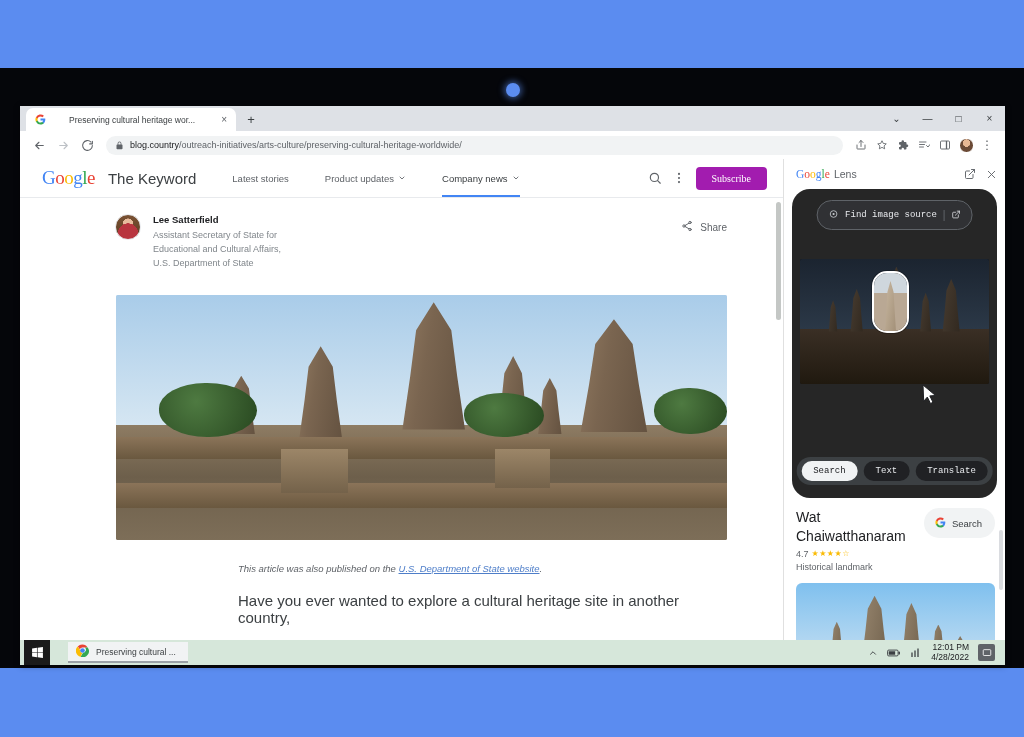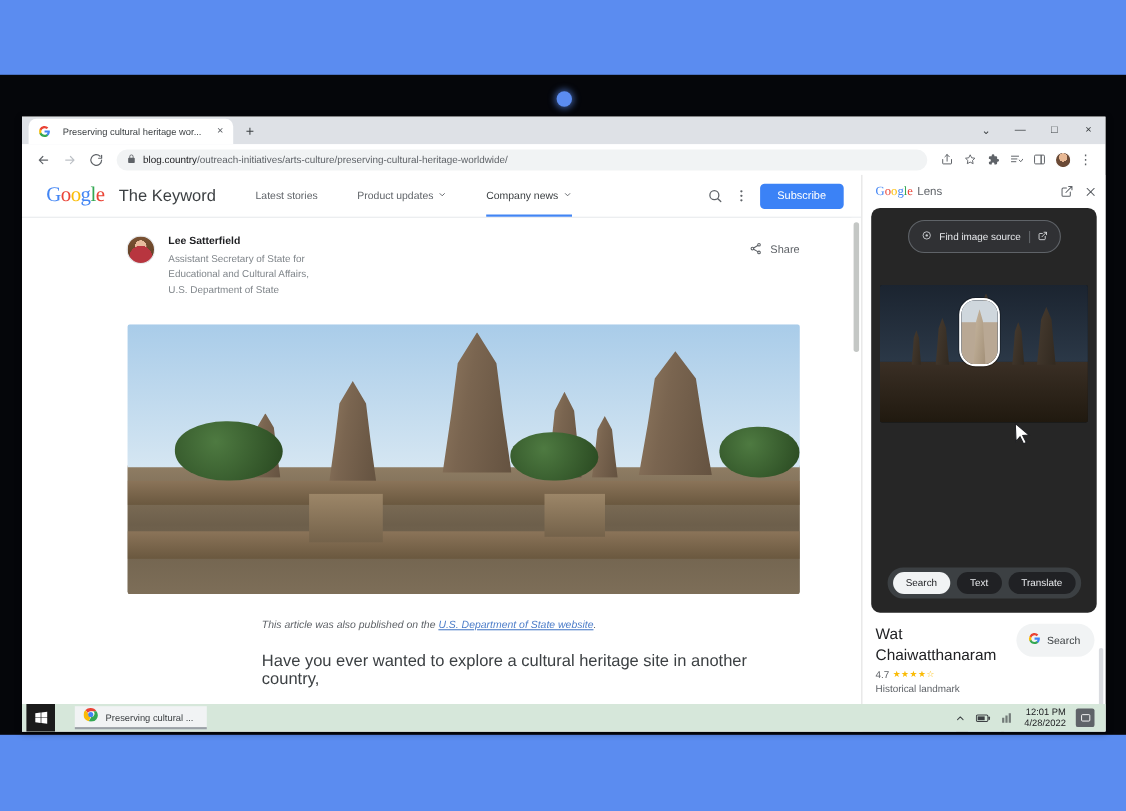--- a/index.html
+++ b/index.html
@@ -39,21 +39,21 @@
   
   #tab-strip {
     height: 25px;
     background: #dee1e6;
     display: flex;
     align-items: flex-end;
     padding-left: 6px;
     position: relative;
   }
   .tab {
-    display: flex; align-items: center; gap: 11px;
+    display: flex; align-items: center; gap: 23px;
     height: 23px;
     background: #fff;
     border-radius: 7px 7px 0 0;
     padding: 0 6px 0 9px;
     min-width: 155px;
     position: relative;
   }
   .tab-favicon {
     width: 11px; height: 11px;
     flex: 0 0 auto;
@@ -177,26 +177,26 @@
   .nav-item.active::after {
     content: ""; position: absolute; left: 0; right: 0; bottom: 0;
     height: 2px; background: #4285f4;
   }
   .caret { font-size: 7px; color: #5f6368; }
   #header-right {
     margin-left: auto; display: flex; align-items: center; gap: 10px;
   }
   .hdr-icon { color: #5f6368; display: flex; align-items: center; }
   #subscribe-button {
-    background: #3b82f6; color: #fff;
+    background: #a21caf; color: #fff;
     font-size: 10px;
     padding: 6px 16px;
     border-radius: 4px;
     border: none;
-    font-family: Liberation Sans, sans-serif;
+    font-family: Liberation Serif, serif;
   }
 
   
   #article {
     padding: 16px 0 0 0;
     position: relative;
     height: 467px;
     overflow: hidden;
   }
   #byline-row {
@@ -300,25 +300,26 @@
   #lens-wordmark .g4 { color: #4285f4; }
   #lens-wordmark .g5 { color: #34a853; }
   #lens-wordmark .g6 { color: #ea4335; }
   #lens-wordmark .lens-word { color: #5f6368; margin-left: 4px; font-family: "Liberation Sans", sans-serif; font-size: 10.5px; }
   #lens-header-actions { margin-left: auto; display: flex; align-items: center; gap: 10px; }
   .lens-hdr-btn { color: #5f6368; display: flex; align-items: center; }
 
   #lens-viewer {
     margin: 0 8px;
     background: #262626;
-    border-radius: 8px;
-    height: 368px;
+    border-radius: 18px;
+    height: 309px;
     position: relative;
     flex: 0 0 auto;
     overflow: hidden;
+    font-family: Liberation Mono, monospace;
   }
   #find-image-source {
     position: absolute;
     left: 50%; transform: translateX(-50%);
     top: 11px;
     display: flex; align-items: center; gap: 7px;
     border: 1px solid #5f6368;
     border-radius: 16px;
     padding: 5px 11px;
     background: #303134;

